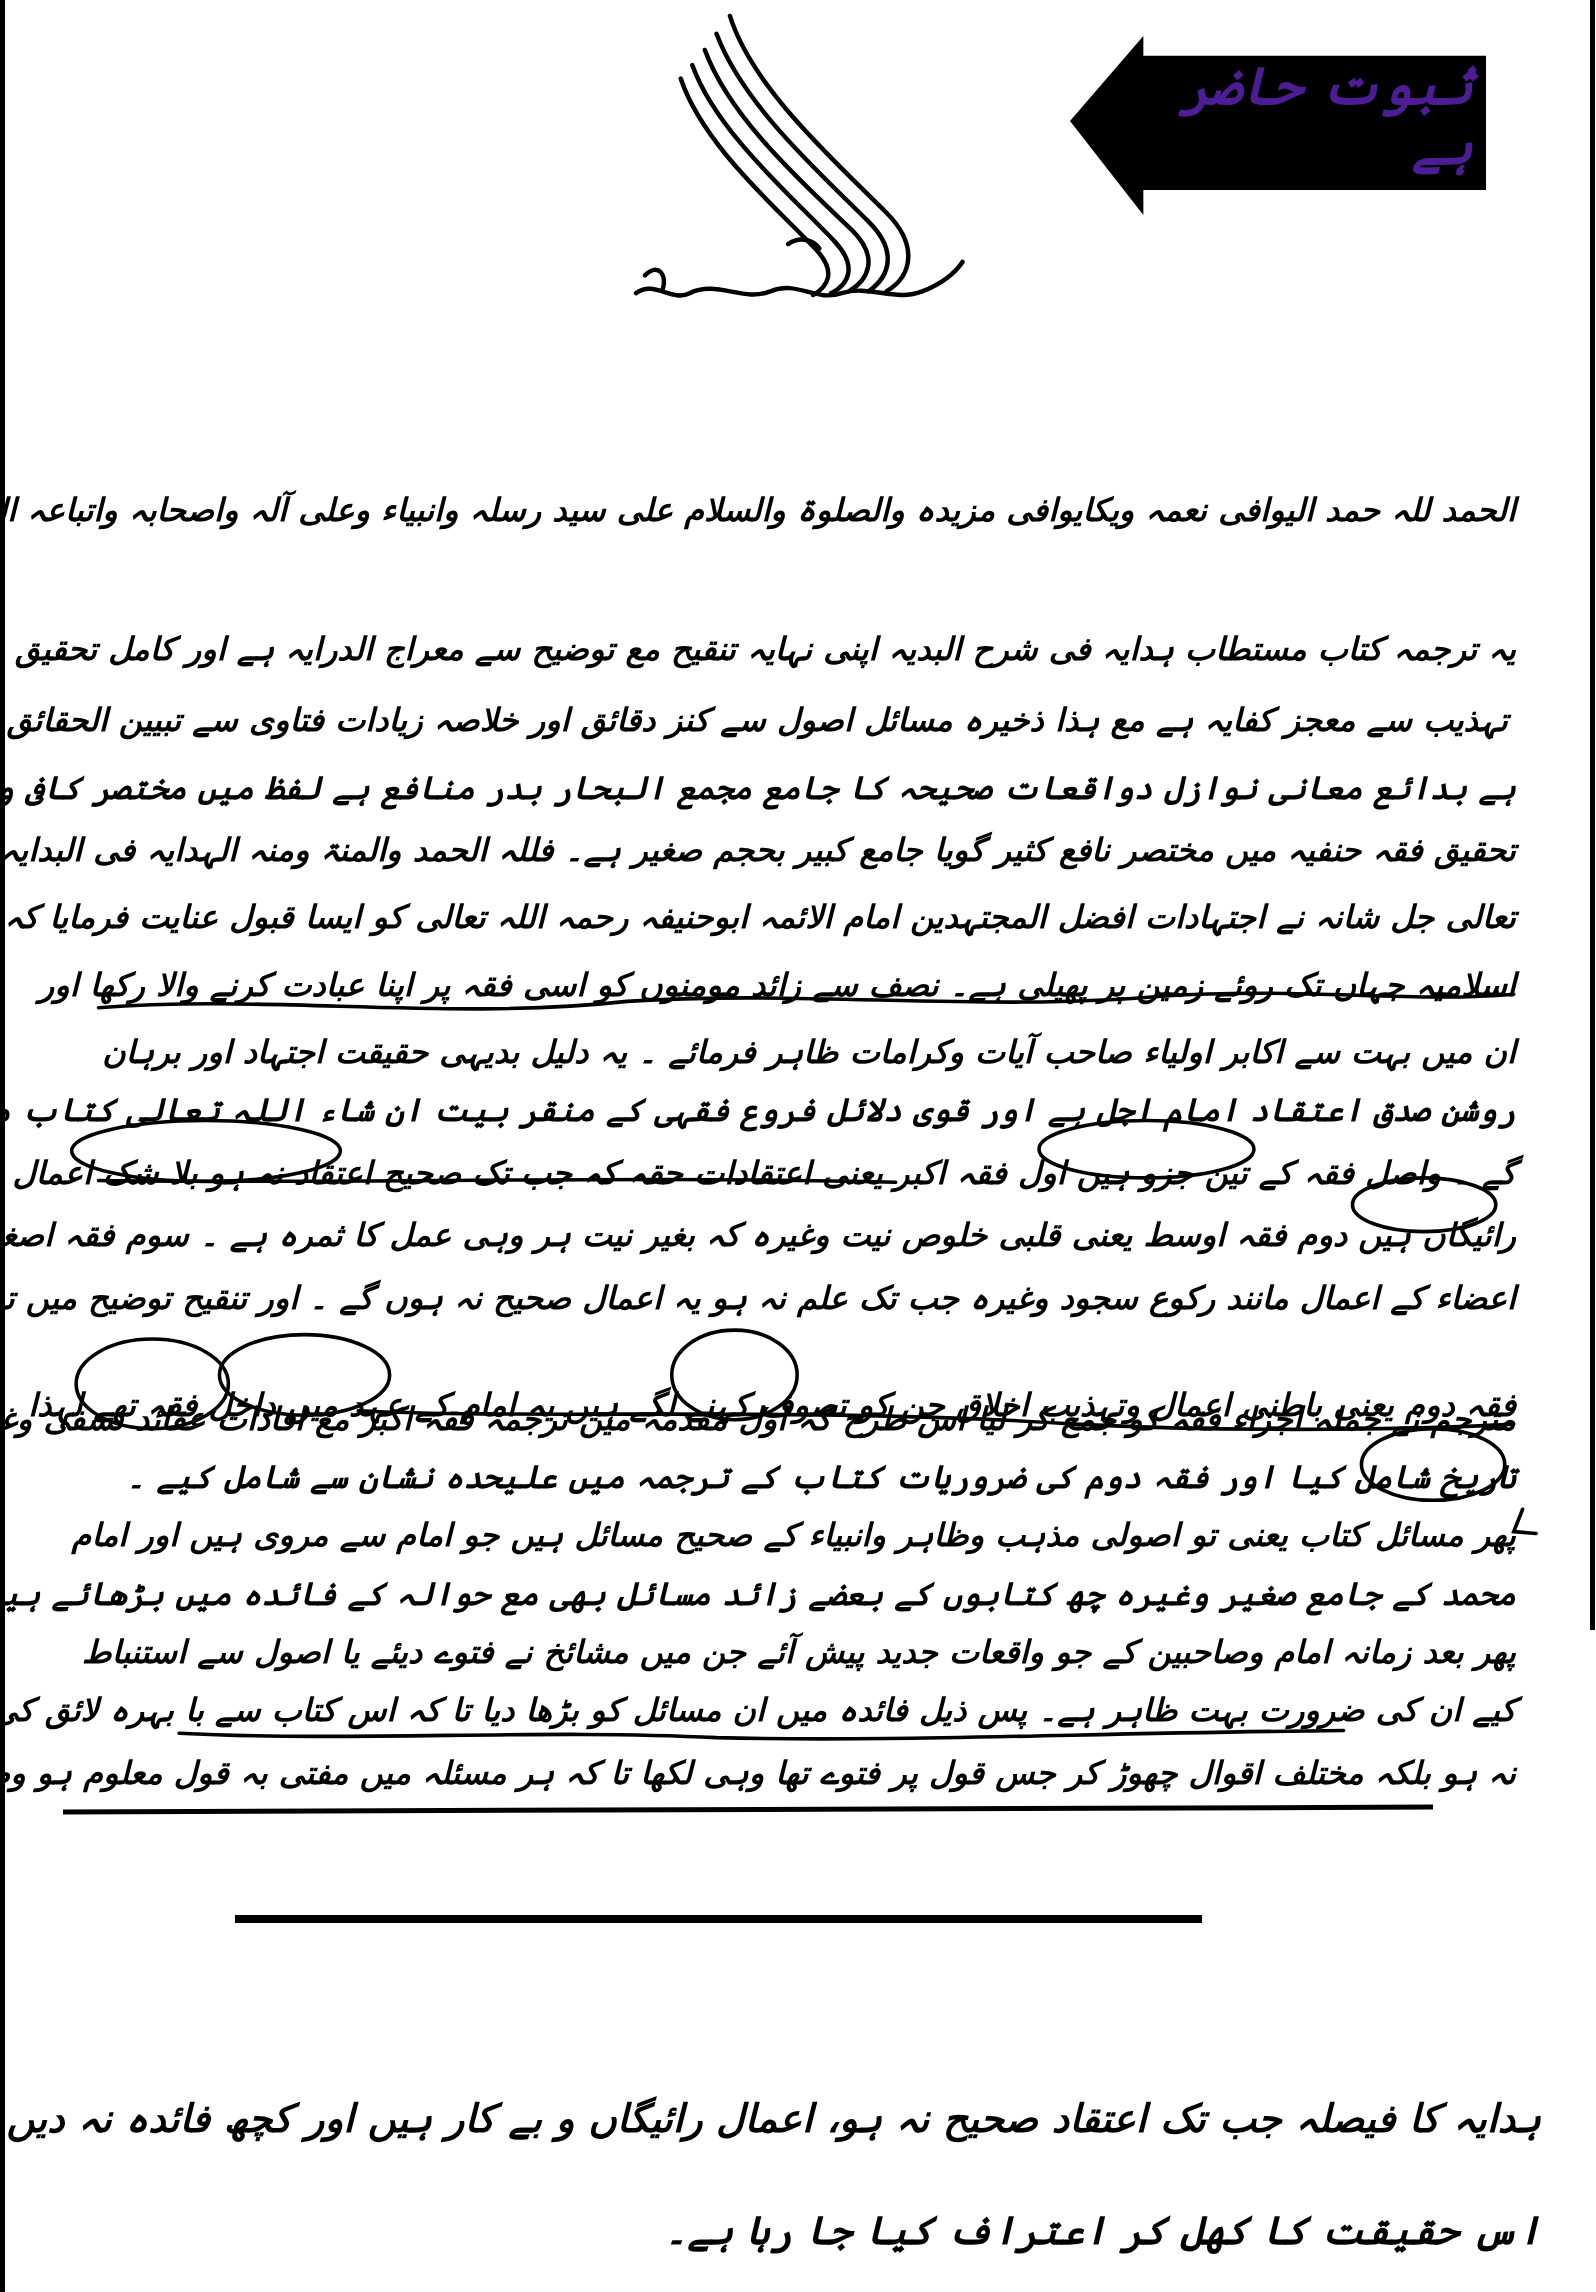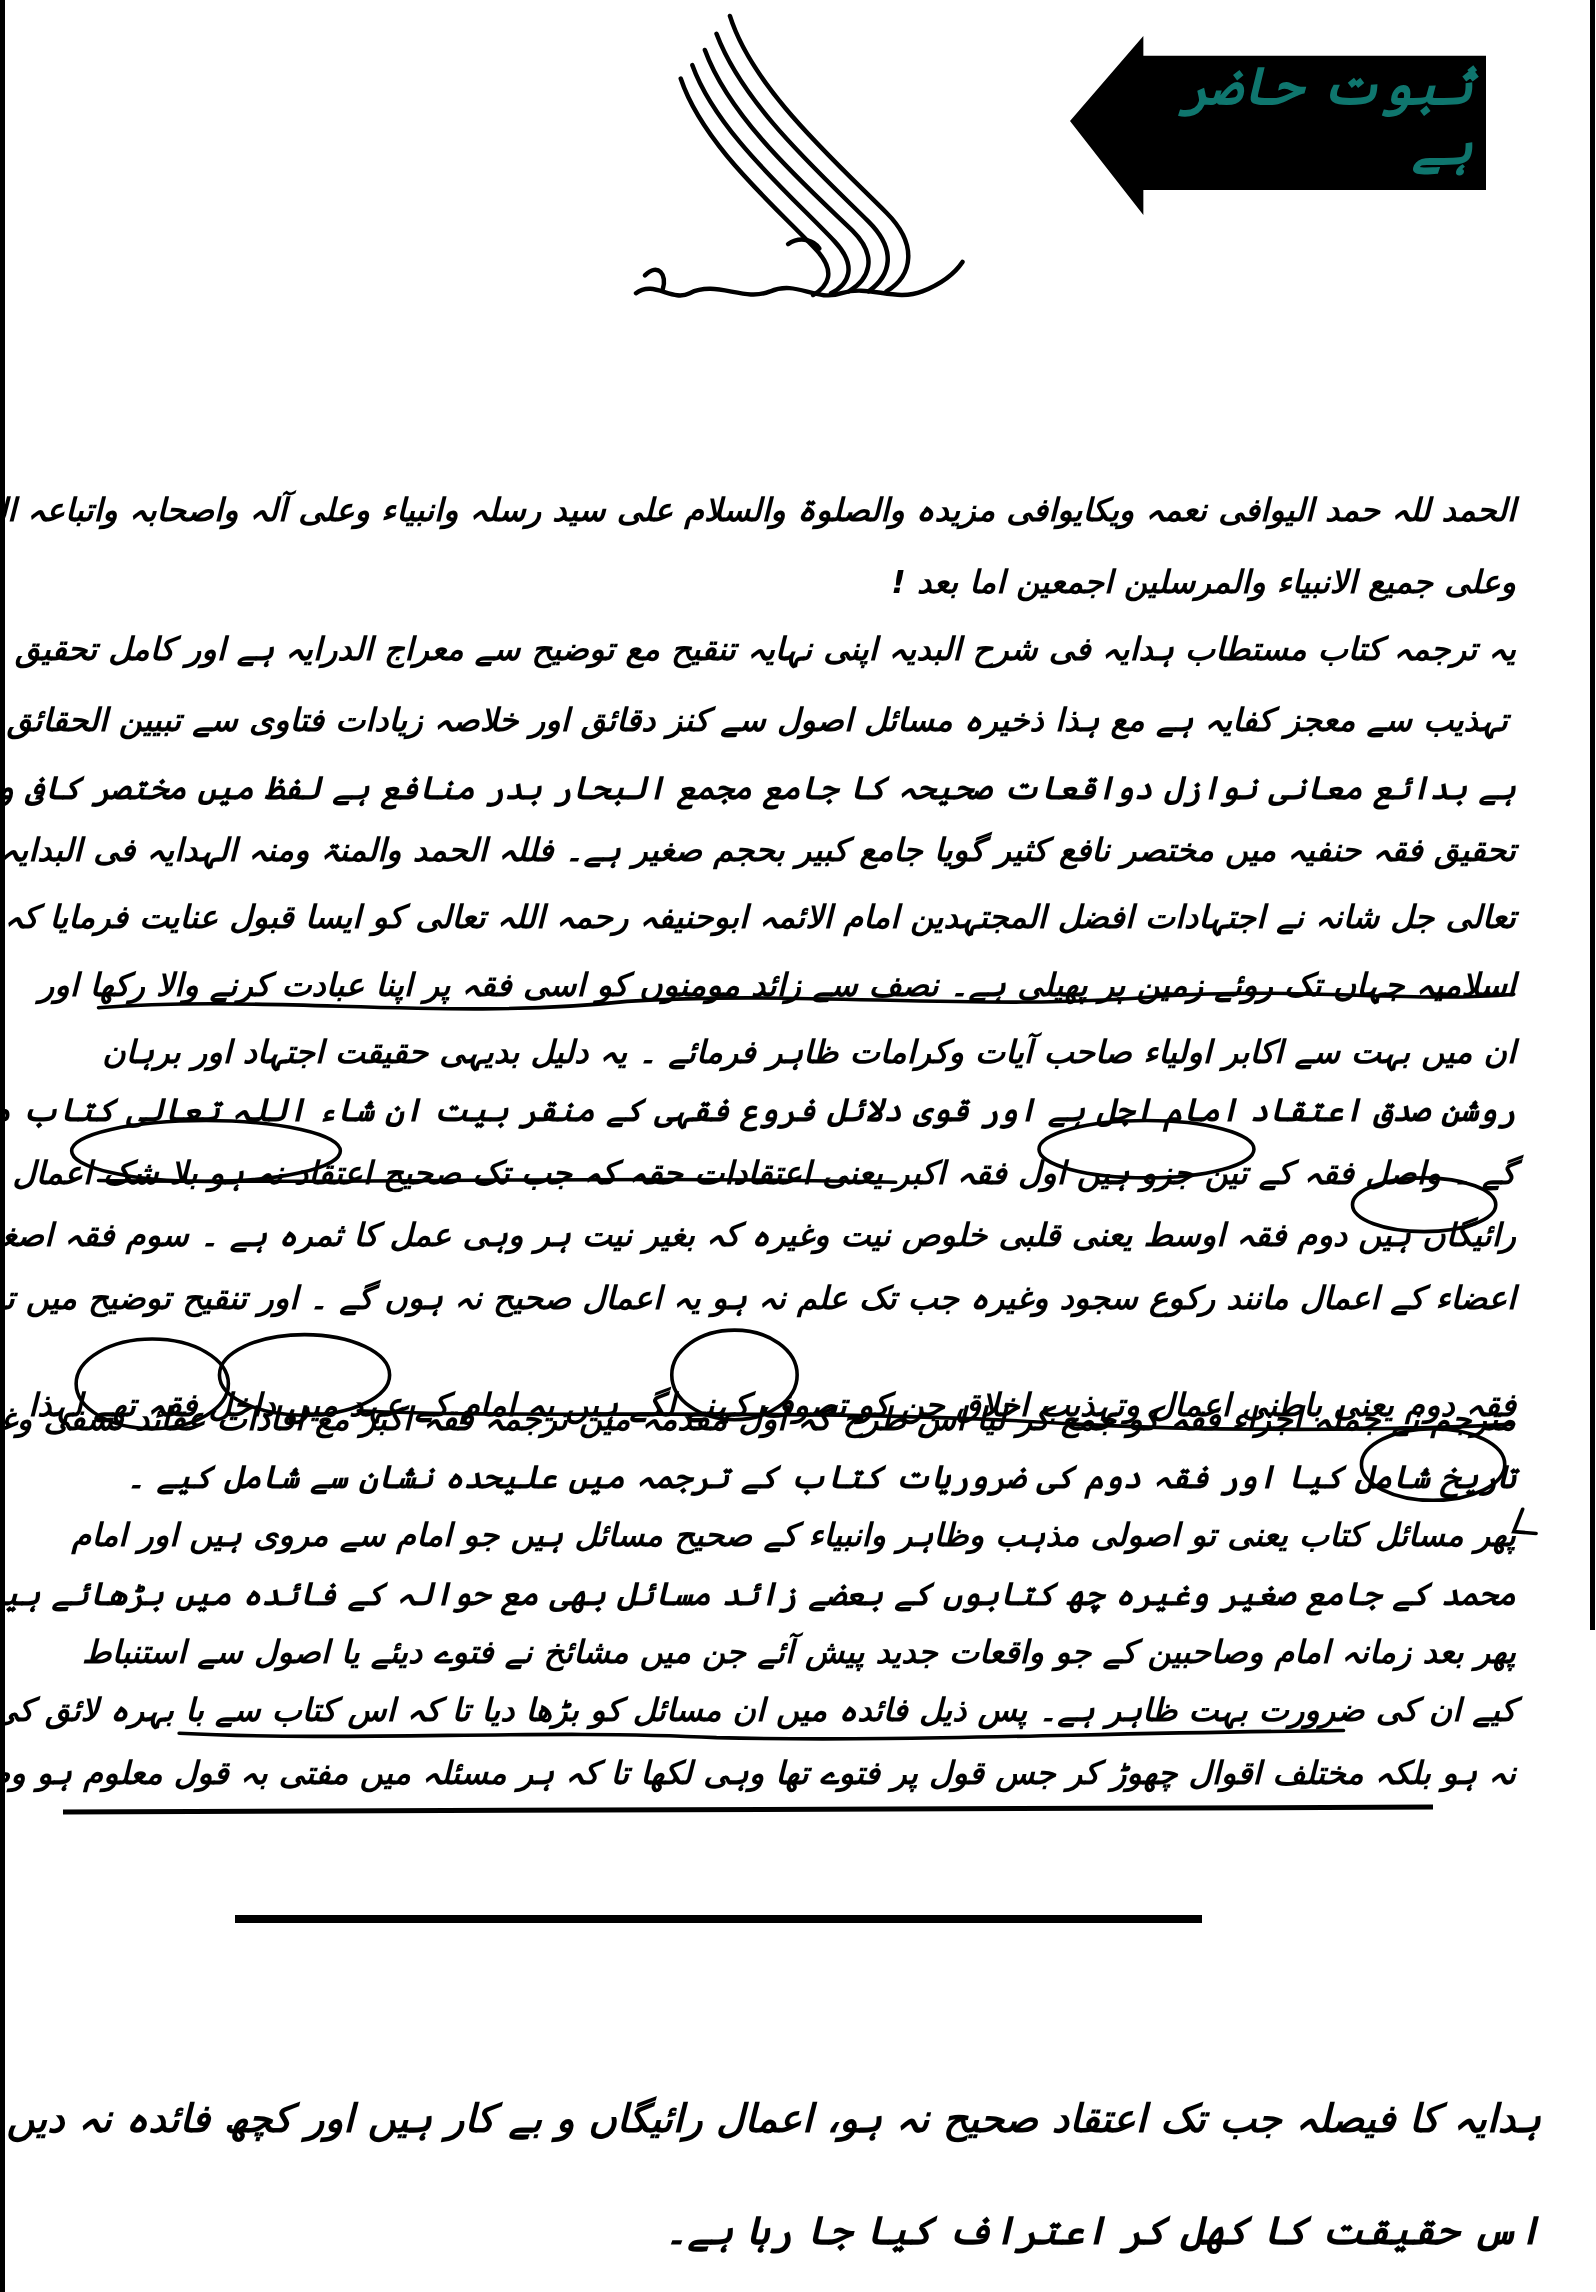--- a/index.html
+++ b/index.html
@@ -18,21 +18,21 @@
     font-family: "DejaVu Serif", serif; font-size: 36px; font-style: italic;
     direction: rtl; color: #000; opacity: 0;
   }
 
   .banner {
     position: absolute; left: 1070px; top: 49px; width: 416px; height: 134px;
   }
   .banner-text {
     position: absolute; left: 99px; top: 0; width: 304px; height: 134px;
     display: flex; align-items: center; justify-content: center;
-    color: #0f766e; font-size: 52px; font-family: "DejaVu Sans", sans-serif;
+    color: #4c1d95; font-size: 52px; font-family: "DejaVu Sans", sans-serif;
     direction: rtl; font-weight: bold; font-style: italic;
   }
 
   .body-text {
     position: absolute; left: 70px; width: 1446px;
     direction: rtl; text-align: justify; text-align-last: right;
     font-family: "DejaVu Sans", sans-serif; font-weight: bold; font-style: italic;
     font-size: 32px; line-height: 52px; white-space: nowrap;
   }
   .line { position: absolute; right: 0; direction: rtl; white-space: nowrap; }
@@ -72,21 +72,20 @@
 
 <div class="banner">
   <svg width="416" height="179" viewBox="0 0 465 200" style="position:absolute;left:0;top:-13.4px">
     <polygon points="0,95 82,0 82,22 465,22 465,172 82,172 82,200" fill="#000"></polygon>
   </svg>
   <span class="banner-text">ثبوت حاضر ہے</span>
 </div>
 
 <div class="body-text" style="top:466px; height:1343px;">
   <div class="line" style="top:18px; right:0;">الحمد للہ حمد الیوافی نعمہ ویکایوافی مزیدہ والصلوۃ والسلام علی سید رسلہ وانبیاء وعلی آلہ واصحابہ واتباعہ الی یوم الدین</div>
-  <div class="line" style="top:90px; right:0;">وعلی جمیع الانبیاء والمرسلین اجمعین اما بعد !</div>
   <div class="line" style="top:157px; right:0;">یہ ترجمہ کتاب مستطاب ہدایہ فی شرح البدیہ اپنی نہایہ تنقیح مع توضیح سے معراج الدرایہ ہے اور کامل تحقیق مع</div>
   <div class="line" style="top:228px; right:8px;">تہذیب سے معجز کفایہ ہے مع ہذا ذخیرہ مسائل اصول سے کنز دقائق اور خلاصہ زیادات فتاوی سے تبیین الحقائق</div>
   <div class="line" style="top:296px; right:0;">ہے بدائع معانی نوازل دواقعات صحیحہ کا جامع مجمع البحار بدر منافع ہے لفظ میں مختصر کافی ومعانی میں مبسوط وافی ہے</div>
   <div class="line" style="top:358px; right:0;">تحقیق فقہ حنفیہ میں مختصر نافع کثیر گویا جامع کبیر بحجم صغیر ہے۔ فللہ الحمد والمنۃ ومنہ الہدایہ فی البدایہ والنہایہ وصلی اللہ</div>
   <div class="line" style="top:425px; right:0;">تعالی جل شانہ نے اجتہادات افضل المجتہدین امام الائمہ ابوحنیفہ رحمہ اللہ تعالی کو ایسا قبول عنایت فرمایا کہ ملت</div>
   <div class="line" style="top:560px; right:0;">ان میں بہت سے اکابر اولیاء صاحب آیات وکرامات ظاہر فرمائے ۔ یہ دلیل بدیہی حقیقت اجتہاد اور برہان</div>
   <div class="line" style="top:493px; right:0;">اسلامیہ جہاں تک روئے زمین پر پھیلی ہے۔ نصف سے زائد مومنوں کو اسی فقہ پر اپنا عبادت کرنے والا رکھا اور</div>
   <div class="line" style="top:618px; right:0;">روشن صدق اعتقاد امام اجل ہے اور قوی دلائل فروع فقہی کے منقر بیت ان شاء اللہ تعالی کتاب میں مذکور ہوں</div>
   <div class="line" style="top:681px; right:0;">گے ۔ واصل فقہ کے تین جزو ہیں اول فقہ اکبر یعنی اعتقادات حقہ کہ جب تک صحیح اعتقاد نہ ہو بلا شک اعمال</div>
   <div class="line" style="top:743px; right:0;">رائیگاں ہیں دوم فقہ اوسط یعنی قلبی خلوص نیت وغیرہ کہ بغیر نیت ہر وہی عمل کا ثمرہ ہے ۔ سوم فقہ اصغر یعنی ظاہری</div>

